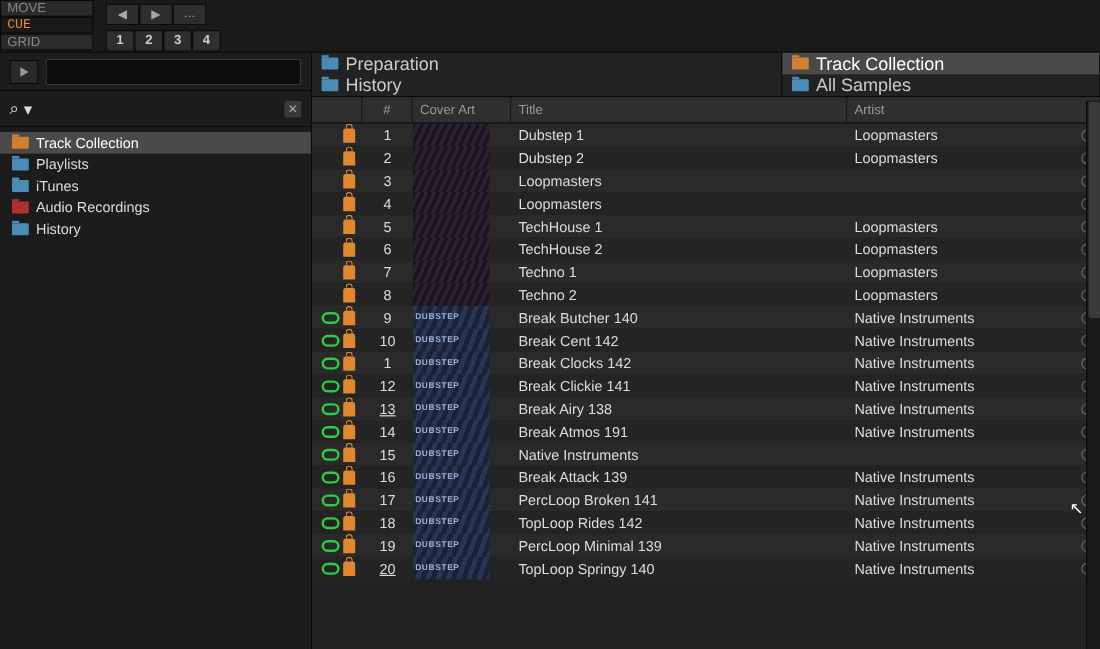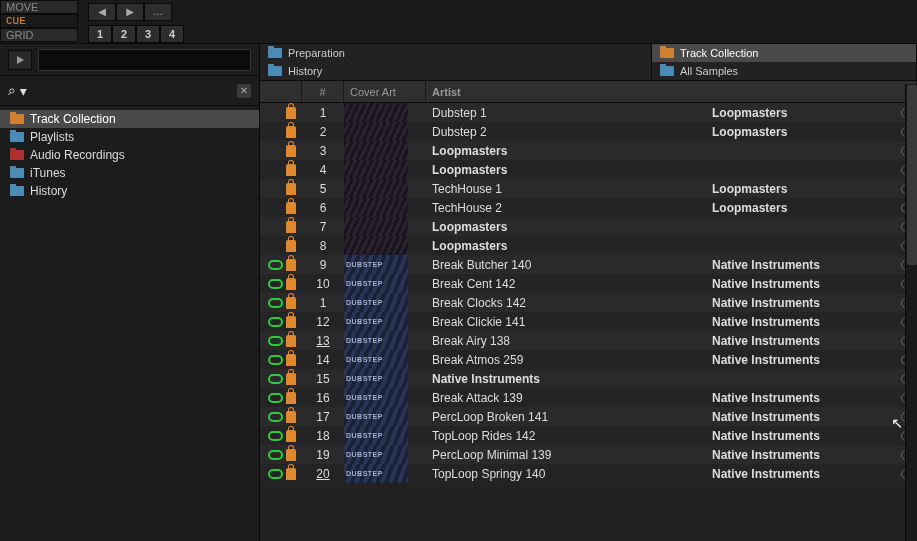--- a/index.html
+++ b/index.html
@@ -179,41 +179,41 @@
 }
 .crumb-row {
   height: 18px;
   display: flex;
 }
 .crumb-cell {
   display: flex;
   align-items: center;
   gap: 6px;
   padding: 0 8px;
-  font-size: 11px;
+  font-size: 15px;
   color: #ccc;
   border-right: 1px solid #0a0a0a;
 }
 .crumb-cell.left-c { width: 392px; }
 .crumb-cell.right-c { flex: 1; }
 .crumb-cell.highlight { background: #4a4a4a; color: #fff; }
 .table-head {
   height: 22px;
   display: flex;
   background: #2f2f2f;
   border-bottom: 1px solid #0a0a0a;
   font-size: 11px;
   color: #999;
 }
 .th { display: flex; align-items: center; padding: 0 6px; border-right: 1px solid #1a1a1a; }
 .col-icons { width: 42px; }
 .col-num { width: 42px; text-align: center; justify-content: center; }
 .col-art { width: 82px; }
 .col-title { width: 280px; }
-.col-artist { flex: 1; font-weight: bold; }
+.col-artist { flex: 1; }
 .table-body {
   flex: 1;
   overflow: hidden;
 }
 .row {
   height: 19px;
   display: flex;
   align-items: center;
   font-size: 12px;
   color: #ddd;
@@ -356,29 +356,29 @@
           <span>Track Collection</span>
         </div>
         <div class="tree-item">
           <span class="tree-icon">
             <span class="folder-shape"></span>
           </span>
           <span>Playlists</span>
         </div>
         <div class="tree-item">
           <span class="tree-icon">
+            <span class="folder-shape"></span>
+          </span>
+          <span>iTunes</span>
+        </div>
+        <div class="tree-item">
+          <span class="tree-icon">
             <span class="folder-shape red"></span>
           </span>
           <span>Audio Recordings</span>
-        </div>
-        <div class="tree-item">
-          <span class="tree-icon">
-            <span class="folder-shape"></span>
-          </span>
-          <span>iTunes</span>
         </div>
         <div class="tree-item">
           <span class="tree-icon">
             <span class="folder-shape"></span>
           </span>
           <span>History</span>
         </div>
       </div>
   </div>
 
@@ -411,20 +411,21 @@
             </span>
           <span>All Samples</span>
         </div>
       </div>
     </div>
 
     <div class="table-head">
       <div class="th col-icons"></div>
       <div class="th col-num">#</div>
       <div class="th col-art">Cover Art</div>
+      <div class="th col-title">Title</div>
       <div class="th col-artist">Artist</div>
     </div>
 
     <div class="table-body" id="tbody">
         <div class="row">
           <div class="cell col-icons icons-cell">
             <span class="lock-badge"></span>
           </div>
           <div class="cell col-num" style="justify-content: center;">1</div>
           <div class="cell col-art art-cell">
@@ -505,33 +506,35 @@
           </div>
         </div>
         <div class="row">
           <div class="cell col-icons icons-cell">
             <span class="lock-badge"></span>
           </div>
           <div class="cell col-num" style="justify-content: center;">7</div>
           <div class="cell col-art art-cell">
             <div class="art-swatch dark"></div>
           </div>
+          <div class="cell col-title">Techno 1</div>
           <div class="cell col-artist" style="justify-content: space-between;">
             <span>Loopmasters</span>
             <span class="mag-icon"></span>
           </div>
         </div>
         <div class="row">
           <div class="cell col-icons icons-cell">
             <span class="lock-badge"></span>
           </div>
           <div class="cell col-num" style="justify-content: center;">8</div>
           <div class="cell col-art art-cell">
             <div class="art-swatch dark"></div>
           </div>
+          <div class="cell col-title">Techno 2</div>
           <div class="cell col-artist" style="justify-content: space-between;">
             <span>Loopmasters</span>
             <span class="mag-icon"></span>
           </div>
         </div>
         <div class="row">
           <div class="cell col-icons icons-cell">
             <span class="loop-badge"></span>
             <span class="lock-badge"></span>
           </div>
@@ -607,21 +610,21 @@
         </div>
         <div class="row">
           <div class="cell col-icons icons-cell">
             <span class="loop-badge"></span>
             <span class="lock-badge"></span>
           </div>
           <div class="cell col-num" style="justify-content: center;">14</div>
           <div class="cell col-art art-cell">
             <div class="art-swatch">DUBSTEP</div>
           </div>
-          <div class="cell col-title">Break Atmos 259</div>
+          <div class="cell col-title">Break Atmos 191</div>
           <div class="cell col-artist" style="justify-content: space-between;">
             <span>Native Instruments</span>
             <span class="mag-icon"></span>
           </div>
         </div>
         <div class="row">
           <div class="cell col-icons icons-cell">
             <span class="loop-badge"></span>
             <span class="lock-badge"></span>
           </div>

